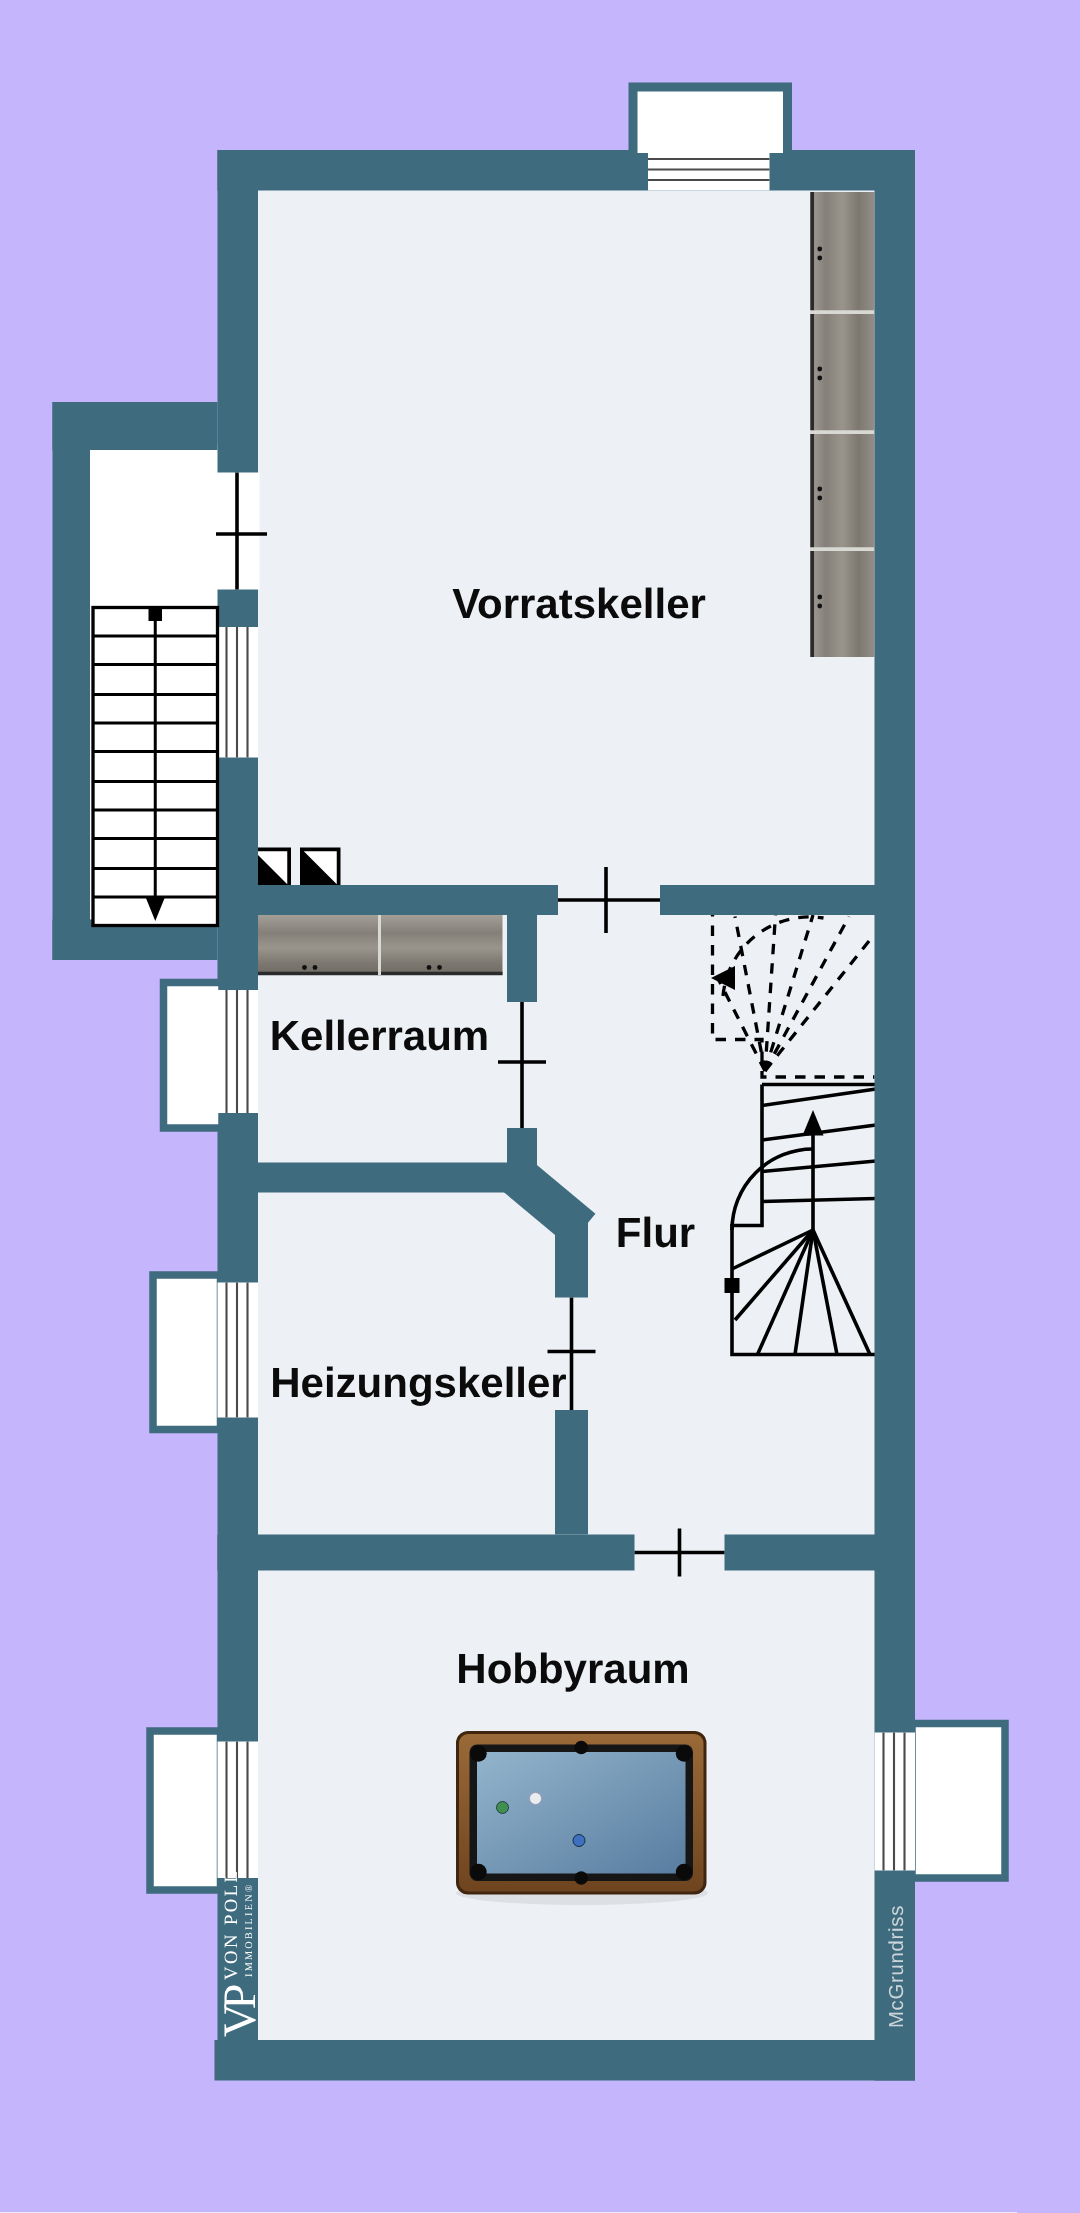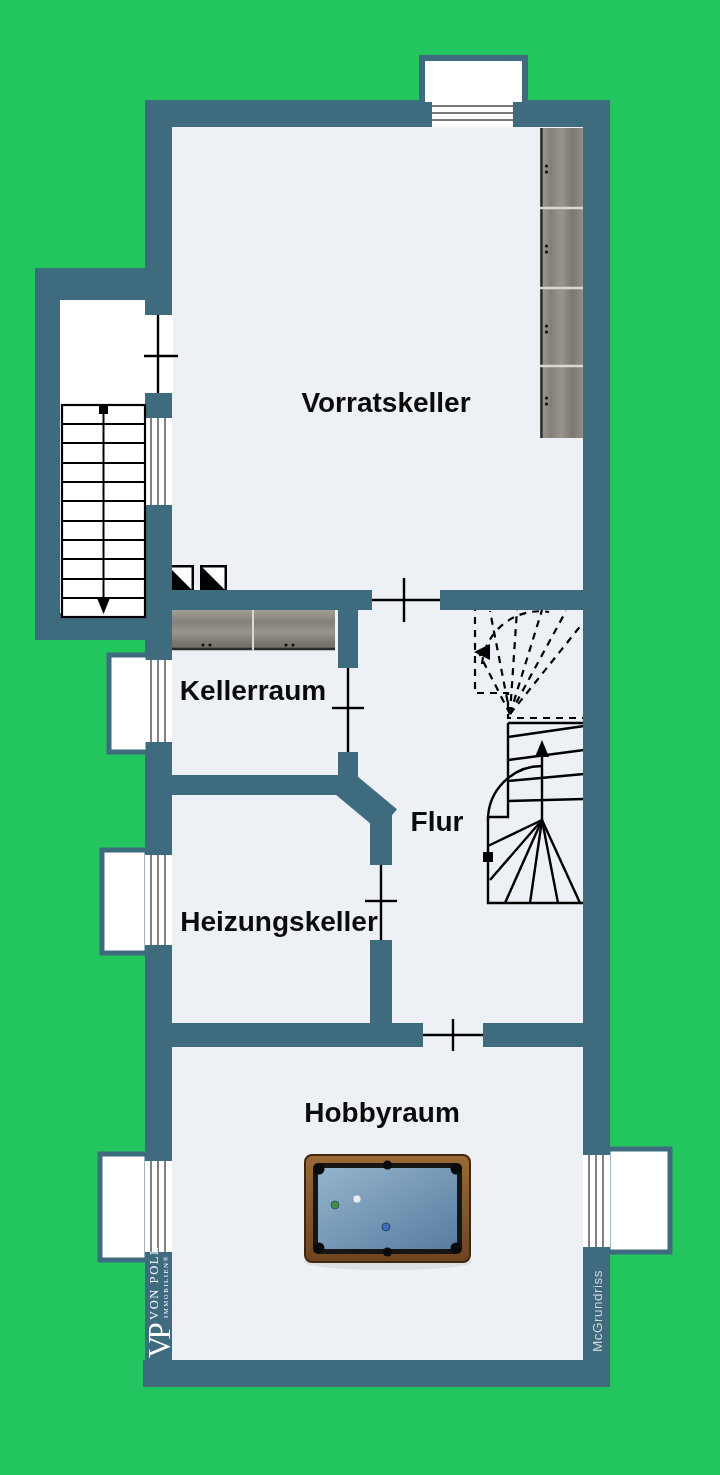--- a/index.html
+++ b/index.html
@@ -1,16 +1,16 @@
 <!DOCTYPE html>
 <html><head>
 <meta charset="utf-8">
 <style>
   html,body{margin:0;padding:0;background:#ffffff;}
-  .canvas{position:relative;width:720px;height:1475px;background:#22c55e;overflow:hidden;
+  .canvas{position:relative;width:720px;height:1475px;background:#c4b5fd;overflow:hidden;
           font-family:"Liberation Sans",sans-serif;}
   .plan-svg{position:absolute;left:0;top:0;}
   .room-label{font-family:"Liberation Sans",sans-serif;font-weight:700;font-size:28px;fill:#0b0b0b;}
   .logo-vp{font-family:"Liberation Serif",serif;font-size:31px;fill:#ffffff;letter-spacing:-4px;}
   .logo-name{font-family:"Liberation Serif",serif;font-size:12.5px;fill:#ffffff;letter-spacing:1.6px;}
   .logo-sub{font-family:"Liberation Serif",serif;font-size:6.8px;fill:#ffffff;letter-spacing:1.5px;}
   .watermark{font-family:"Liberation Sans",sans-serif;font-size:13.5px;fill:#ccd6da;letter-spacing:.5px;}
   .blk{stroke:#000;stroke-width:2.4;fill:none;}
   .thin{stroke:#000;stroke-width:2;fill:none;}
   .dash{stroke:#000;stroke-width:2.2;fill:none;stroke-dasharray:7 6;}

